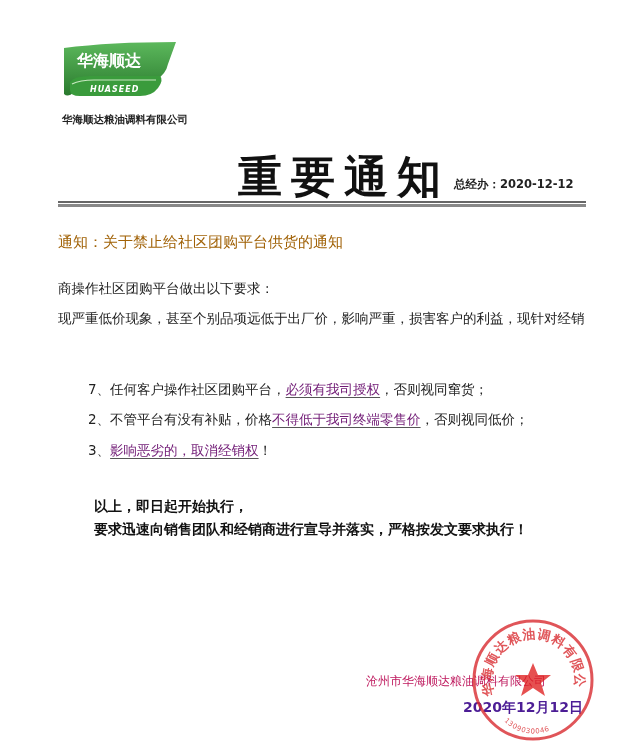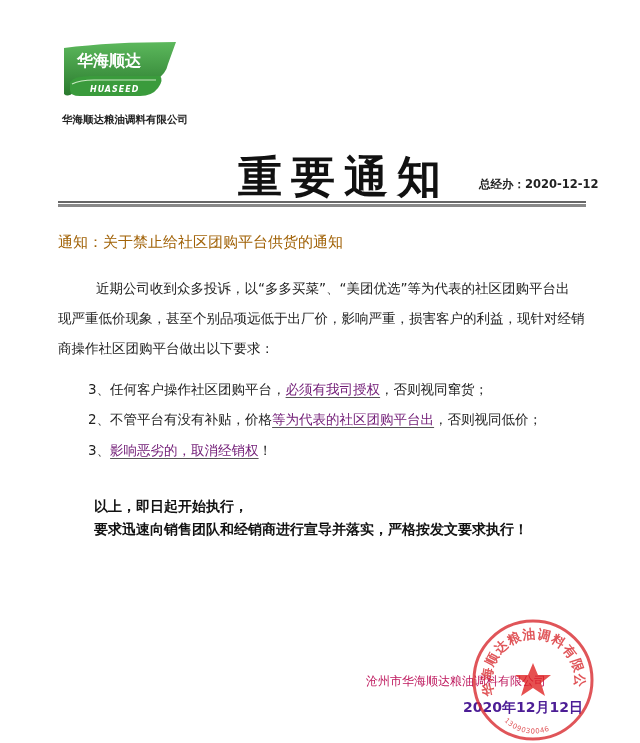--- a/index.html
+++ b/index.html
@@ -4,21 +4,21 @@
   <style>
     * { margin: 0; padding: 0; box-sizing: border-box; }
     html, body { width: 640px; height: 743px; background: #ffffff; overflow: hidden; }
     body { position: relative; font-family: "DejaVu Sans", "Liberation Sans", sans-serif; color: #1a1a1a; }
 
     .logo { position: absolute; left: 60px; top: 40px; width: 120px; height: 62px; }
     .logo svg { display: block; }
     .company-sub { position: absolute; left: 62px; top: 113px; font-size: 10.5px; color: #222; letter-spacing: 0px; font-weight: bold; white-space: nowrap; }
 
     .title { position: absolute; left: 238px; top: 148px; font-size: 44px; font-weight: bold; letter-spacing: 9px; color: #111; white-space: nowrap; }
-    .office-date { position: absolute; left: 479px; top: 177px; font-size: 11.5px; font-weight: bold; color: #222; white-space: nowrap; }
+    .office-date { position: absolute; left: 454px; top: 177px; font-size: 11.5px; font-weight: bold; color: #222; white-space: nowrap; }
 
     .rule { position: absolute; left: 58px; top: 201px; width: 528px; height: 6px; }
     .rule .r1 { height: 2px; background: #666; }
     .rule .gap { height: 1px; background: #fff; }
     .rule .r2 { height: 3px; background: #888; }
 
     .subject { position: absolute; left: 58px; top: 233px; font-size: 15px; font-weight: normal; color: #a16207; white-space: nowrap; }
 
     .para { position: absolute; left: 58px; top: 273px; width: 540px; font-size: 13.5px; line-height: 30px; color: #222; }
     .para .ln { white-space: nowrap; display: block; }
@@ -65,30 +65,29 @@
 
 <div class="rule">
   <div class="r1"></div>
     <div class="gap"></div>
     <div class="r2"></div>
 </div>
 
 <div class="subject">通知：关于禁止给社区团购平台供货的通知</div>
 
 <div class="para">
-  <span class="ln indent">近期公司收到众多投诉，以“多多买菜”、“美团优选”等为代表的社区团购平台出</span>
+  <span class="ln">商操作社区团购平台做出以下要求：</span>
   <span class="ln">现严重低价现象，甚至个别品项远低于出厂价，影响严重，损害客户的利益，现针对经销</span>
-  <span class="ln">商操作社区团购平台做出以下要求：</span>
 </div>
 
 <div class="req req1">
-  <span>3、任何客户操作社区团购平台，</span><span class="hl">必须有我司授权</span><span>，否则视同窜货；</span>
+  <span>7、任何客户操作社区团购平台，</span><span class="hl">必须有我司授权</span><span>，否则视同窜货；</span>
 </div>
 <div class="req req2">
-  <span>2、不管平台有没有补贴，价格</span><span class="hl">等为代表的社区团购平台出</span><span>，否则视同低价；</span>
+  <span>2、不管平台有没有补贴，价格</span><span class="hl">不得低于我司终端零售价</span><span>，否则视同低价；</span>
 </div>
 <div class="req req3">
   <span>3、</span><span class="hl">影响恶劣的，取消经销权</span><span>！</span>
 </div>
 
 <div class="closing close1">以上，即日起开始执行，</div>
 <div class="closing close2">要求迅速向销售团队和经销商进行宣导并落实，严格按发文要求执行！</div>
 
 <div class="sig-company">沧州市华海顺达粮油调料有限公司</div>
 <div class="sig-date">2020年12月12日</div>

